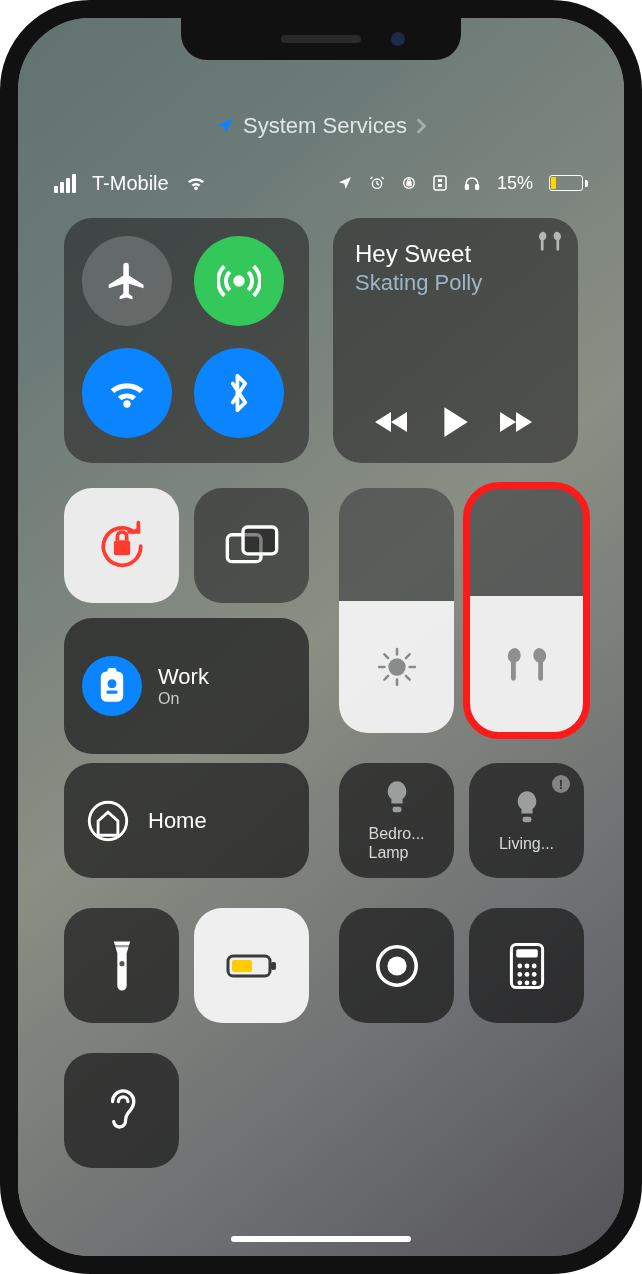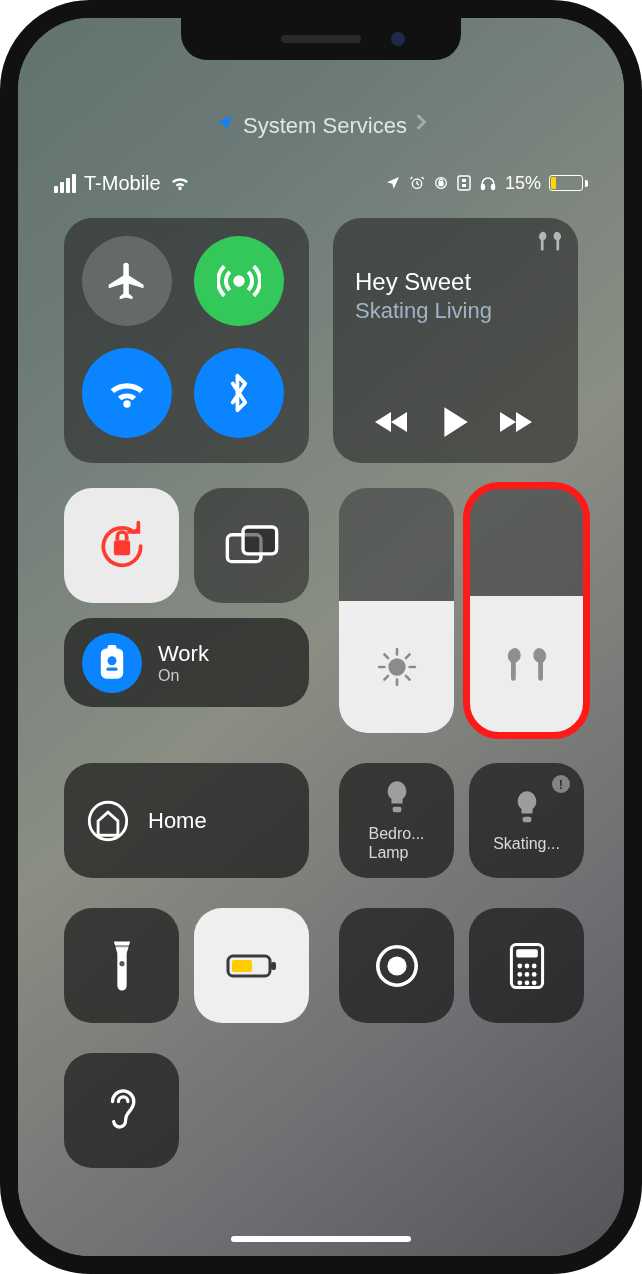--- a/index.html
+++ b/index.html
@@ -30,30 +30,30 @@
   
   .notch {
     position: absolute; top:0; left:50%; transform:translateX(-50%);
     width: 280px; height: 42px; background:#111; border-radius: 0 0 26px 26px;
     display:flex; align-items:center; justify-content:center; gap:40px;
   }
   .speaker { width:80px; height:8px; background:#2a2a2a; border-radius:4px; }
   .cam { width:14px; height:14px; background:#1e2a4a; border-radius:50%; position:absolute; right:56px; top:14px; }
 
   
-  .breadcrumb { position:absolute; top:95px; left:0; right:0; text-align:center; color:#dfe6e6; font-size:22px; display:flex; justify-content:center; align-items:flex-start; gap:8px;}
+  .breadcrumb { position:absolute; top:95px; left:0; right:0; text-align:center; color:#dfe6e6; font-size:22px; display:flex; justify-content:center; align-items:center; gap:8px;}
   .breadcrumb .loc { color:#0a84ff; }
   .breadcrumb .chev { color:#a7afae; }
 
   
   .status {
     position:absolute; top:150px; left:36px; right:36px; height:30px;
     display:flex; justify-content:space-between; align-items:center; color:#fff; font-size:20px;
   }
-  .status-left, .status-right { display:flex; align-items:center; gap:8px;}
+  .status-left, .status-right { display:flex; align-items:center; gap:16px;}
   .status-right { font-size:18px;}
   .bars { display:flex; align-items:flex-end; gap:2px; }
   .bar { width:4px; background:#fff; border-radius:1px;}
   .b1{height:7px}.b2{height:11px}.b3{height:15px}.b4{height:19px}
   .wifi-icon { width:22px; height:18px; }
   .battery { display:flex; align-items:center; gap:2px;}
   .batt-body { width:34px; height:16px; border:1.5px solid #fff; border-radius:3px; position:relative;}
   .batt-fill { position:absolute; left:1px; top:1px; bottom:1px; width:15%; background:#ffd400; border-radius:1px;}
   .batt-cap { width:3px; height:7px; background:#fff; border-radius:0 2px 2px 0;}
 
@@ -69,39 +69,39 @@
   
   .conn { left:0; top:0; width:245px; height:245px; padding:18px; display:grid; grid-template-columns:1fr 1fr; grid-template-rows:1fr 1fr; gap:14px;}
   .circ { width:90px; height:90px; border-radius:50%; display:flex; align-items:center; justify-content:center; }
   .circ.gray { background: rgba(120,125,125,0.65); }
   .circ.green { background: #34c759; }
   .circ.blue { background: #0a84ff; }
 
   
   .media { right:0; top:0; width:245px; height:245px; padding:22px 22px 10px; color:#fff; display:flex; flex-direction:column; }
   .media .airpods-small { position:absolute; top:12px; right:14px; opacity:.7; }
-  .media-title { font-size:24px; font-weight:500; margin-top:28px;}
+  .media-title { font-size:24px; font-weight:500; }
   .media-sub { font-size:22px; color:#9fb4c7; margin-top:2px;}
   .media-ctrl { margin-top:auto; display:flex; justify-content:space-around; align-items:center; padding:8px 4px 14px;}
 
   
   .lock-tile { left:0; top:270px; width:115px; height:115px; display:flex; align-items:center; justify-content:center; background: rgba(250,250,250,0.95);}
   .mirror-tile { left:130px; top:270px; width:115px; height:115px; display:flex; align-items:center; justify-content:center;}
 
   
   .slider { width:115px; height:245px; border-radius:28px; overflow:hidden; background:rgba(70,72,72,0.7); display:flex; flex-direction:column-reverse;}
   .slider .fill { background:rgba(245,245,245,0.95); width:100%; display:flex; align-items:center; justify-content:center;}
   .bright { position:absolute; left:275px; top:270px; }
   .bright .fill { height:54%; }
   .vol { position:absolute; left:405px; top:270px; }
   .vol .fill { height:56%; }
   .vol-highlight { position:absolute; left:399px; top:264px; width:127px; height:257px; border:7px solid #ff1a1a; border-radius:36px; pointer-events:none; z-index:50;}
 
   
-  .focus { left:0; top:400px; width:245px; height:89px; display:flex; align-items:center; gap:16px; padding:0 18px;}
+  .focus { left:0; top:400px; width:245px; height:136px; display:flex; align-items:center; gap:16px; padding:0 18px;}
   .focus .badge { width:60px; height:60px; border-radius:50%; background:#0a84ff; display:flex; align-items:center; justify-content:center;}
   .focus-txt { display:flex; flex-direction:column; color:#fff;}
   .focus-name { font-size:22px;}
   .focus-state { font-size:16px; color:#c7cbca;}
 
   
   .home-tile { left:0; top:545px; width:245px; height:115px; display:flex; align-items:center; gap:18px; padding:0 22px; color:#fff;}
   .home-icon-w { width:44px; height:44px;}
   .home-label { font-size:22px;text-align:center;}
 
@@ -236,21 +236,21 @@
       </div>
     </div>
 
     <div class="tile media">
       <span class="airpods-small">
         <svg width="28" height="22" viewBox="0 0 30 24" fill="rgba(255,255,255,0.85)">
             <path d="M8 2a5 5 0 00-5 5c0 2 1 3 2 4v10a1.5 1.5 0 003 0V11c2-1 3-2 3-4a5 5 0 00-3-5zM22 2a5 5 0 015 5c0 2-1 3-2 4v10a1.5 1.5 0 01-3 0V11c-2-1-3-2-3-4a5 5 0 013-5z"></path>
           </svg>
       </span>
       <div class="media-title">Hey Sweet</div>
-      <div class="media-sub">Skating Living</div>
+      <div class="media-sub">Skating Polly</div>
       <div class="media-ctrl">
         <span>
             <svg width="40" height="28" viewBox="0 0 40 28" fill="#fff">
               <path d="M18 14L34 4v20zM2 14L18 4v20z"></path>
             </svg>
           </span>
         <span>
             <svg width="30" height="34" viewBox="0 0 28 32" fill="#fff">
               <path d="M4 2l22 14L4 30z"></path>
             </svg>
@@ -338,21 +338,21 @@
     </div>
 
     <div class="tile dark mini mini2">
       <span class="excl">!</span>
       <span>
         <svg width="30" height="40" viewBox="0 0 26 36" fill="#9c9e9d">
             <path d="M13 2a9 9 0 00-5 16v4h10v-4A9 9 0 0013 2z"></path>
             <rect x="9" y="25" width="8" height="5" rx="2"></rect>
           </svg>
       </span>
-      <span style="text-align:center">Skating...</span>
+      <span style="text-align:center">Living...</span>
     </div>
 
     <div class="tile dark util u1">
       <svg width="30" height="56" viewBox="0 0 24 48" fill="#fff">
           <path d="M5 3h14l-3 10v28a4 4 0 01-8 0V13z"></path>
           <circle cx="12" cy="22" r="2.2" fill="rgba(20,20,20,0.7)"></circle>
           <rect x="5" y="6" width="14" height="2" fill="rgba(20,20,20,0.4)"></rect>
         </svg>
     </div>
     <div class="tile util u2">

